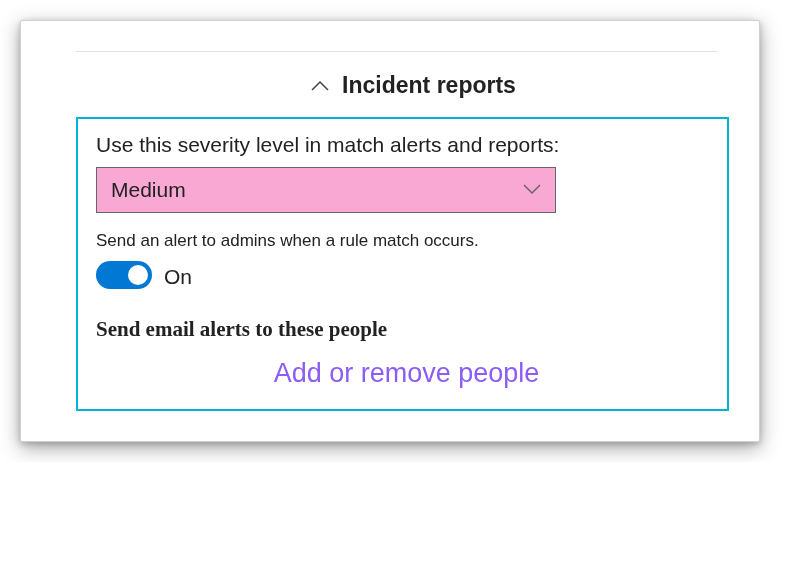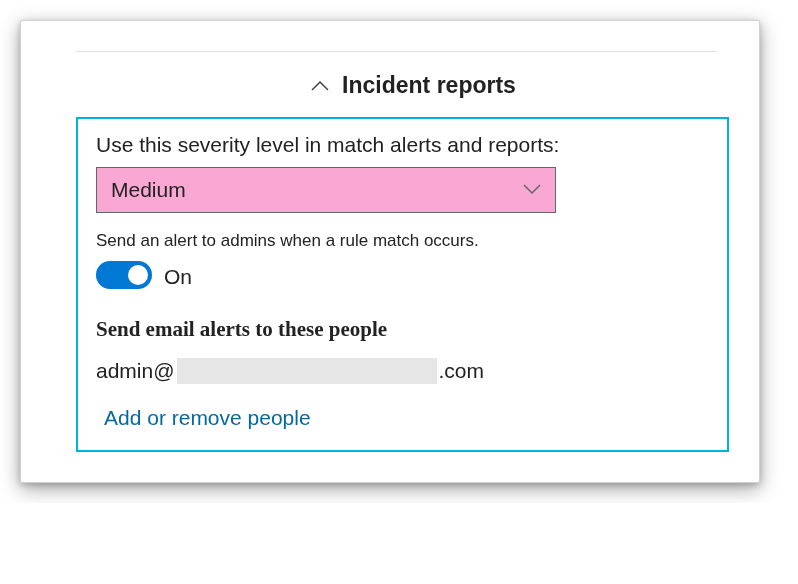--- a/index.html
+++ b/index.html
@@ -129,24 +129,25 @@
     }
     .email-redacted {
       display: inline-block;
       width: 260px;
       height: 26px;
       background: #e6e6e6;
       margin: 0 2px;
       vertical-align: middle;
     }
     .link-button {
-      font-size: 21px;
-      color: #0369a1;
+      font-size: 27px;
+      color: #8b5cf6;
       cursor: pointer;
       padding-left: 8px;
+      text-align: center;
     }
   </style>
 </head>
 <body>
 
 <div class="card">
   <div class="top-rule"></div>
 
   <div class="section-header">
     <span class="chevron-up">
@@ -173,21 +174,16 @@
 
     <div class="toggle-row">
       <div class="toggle">
         <div class="toggle-knob"></div>
       </div>
       <span class="toggle-label">On</span>
     </div>
 
     <div class="field-label-3">Send email alerts to these people</div>
 
-    <div class="email-row">
-      <span>admin@</span>
-      <span class="email-redacted"></span>
-      <span>.com</span>
-    </div>
 
     <div class="link-button">Add or remove people</div>
   </div>
 </div>
 
 </body></html>

